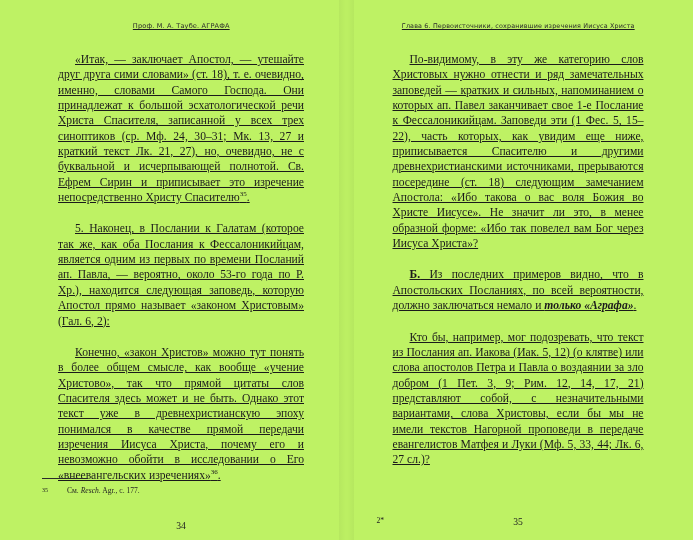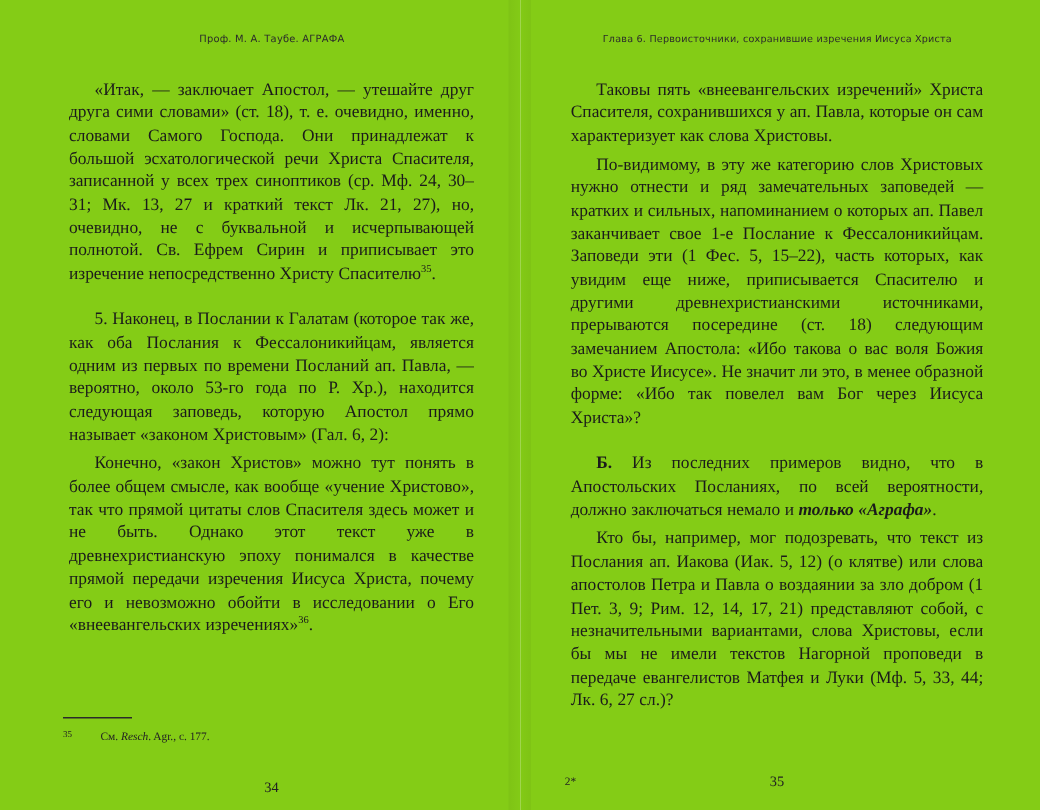--- a/index.html
+++ b/index.html
@@ -19,21 +19,22 @@
     width: 693px;
     height: 540px;
     background: #fdfdfc;
     display: flex;
   }
   .page {
     position: relative;
     width: 346.5px;
     height: 540px;
     box-sizing: border-box;
-    background: #84cc16;
+    background: #bef264;
+    text-decoration: underline;
   }
   .page-left  { padding: 22px 26px 0 42px; }
   .page-right { padding: 22px 33px 0 30px; }
 
   
   .gutter {
     position: absolute;
     top: 0;
     left: 339px;
     width: 15px;
@@ -56,21 +57,21 @@
     white-space: nowrap;
   }
   .page-right .running-head { font-size: 6.4px; }
 
   .body-col {
     width: 278px;
   }
   .page-right .body-col { width: 283px; }
 
   p.para {
-    margin: 4px;
+    margin: 16px;
     font-size: 11.6px;
     line-height: 15.35px;
     text-align: justify;
     text-indent: 17px;
     hyphens: manual;
     word-spacing: 0.1px;
   }
   p.gap-before { margin-top: 15.3px; }
 
   .verse {
@@ -180,21 +181,20 @@
 
     <div class="folio">34</div>
   </div>
 
   <div class="page page-right">
 
     <div class="running-head">Глава 6. Первоисточники, сохранившие изречения Иисуса Христа</div>
 
     <div class="body-col">
 
-      <p class="para">Таковы пять «внеевангельских изречений» Христа Спасителя, сохранившихся у ап. Павла, которые он сам характеризует как слова Христовы.</p>
 
       <p class="para">По-видимому, в эту же категорию слов Христовых нужно отнести и ряд замечательных заповедей — кратких и сильных, напоминанием о которых ап. Павел заканчивает свое 1-е Послание к Фессалоникийцам. Заповеди эти (1 Фес. 5, 15–22), часть которых, как увидим еще ниже, приписывается Спасителю и другими древнехристианскими источниками, прерываются посередине (ст. 18) следующим замечанием Апостола: «Ибо такова о вас воля Божия во Христе Иисусе». Не значит ли это, в менее образной форме: «Ибо так повелел вам Бог через Иисуса Христа»?</p>
 
       <p class="para gap-before"><b class="inline-b">Б.</b><span> Из последних примеров видно, что в Апостольских Посланиях, по всей вероятности, должно заключаться немало и </span><b class="bi">только «Аграфа»</b><span>.</span></p>
 
       <p class="para">Кто бы, например, мог подозревать, что текст из Послания ап. Иакова (Иак. 5, 12) (о клятве) или слова апостолов Петра и Павла о воздаянии за зло добром (1 Пет. 3, 9; Рим. 12, 14, 17, 21) представляют собой, с незначительными вариантами, слова Христовы, если бы мы не имели текстов Нагорной проповеди в передаче евангелистов Матфея и Луки (Мф. 5, 33, 44; Лк. 6, 27 сл.)?</p>
 
 
     </div>
 

